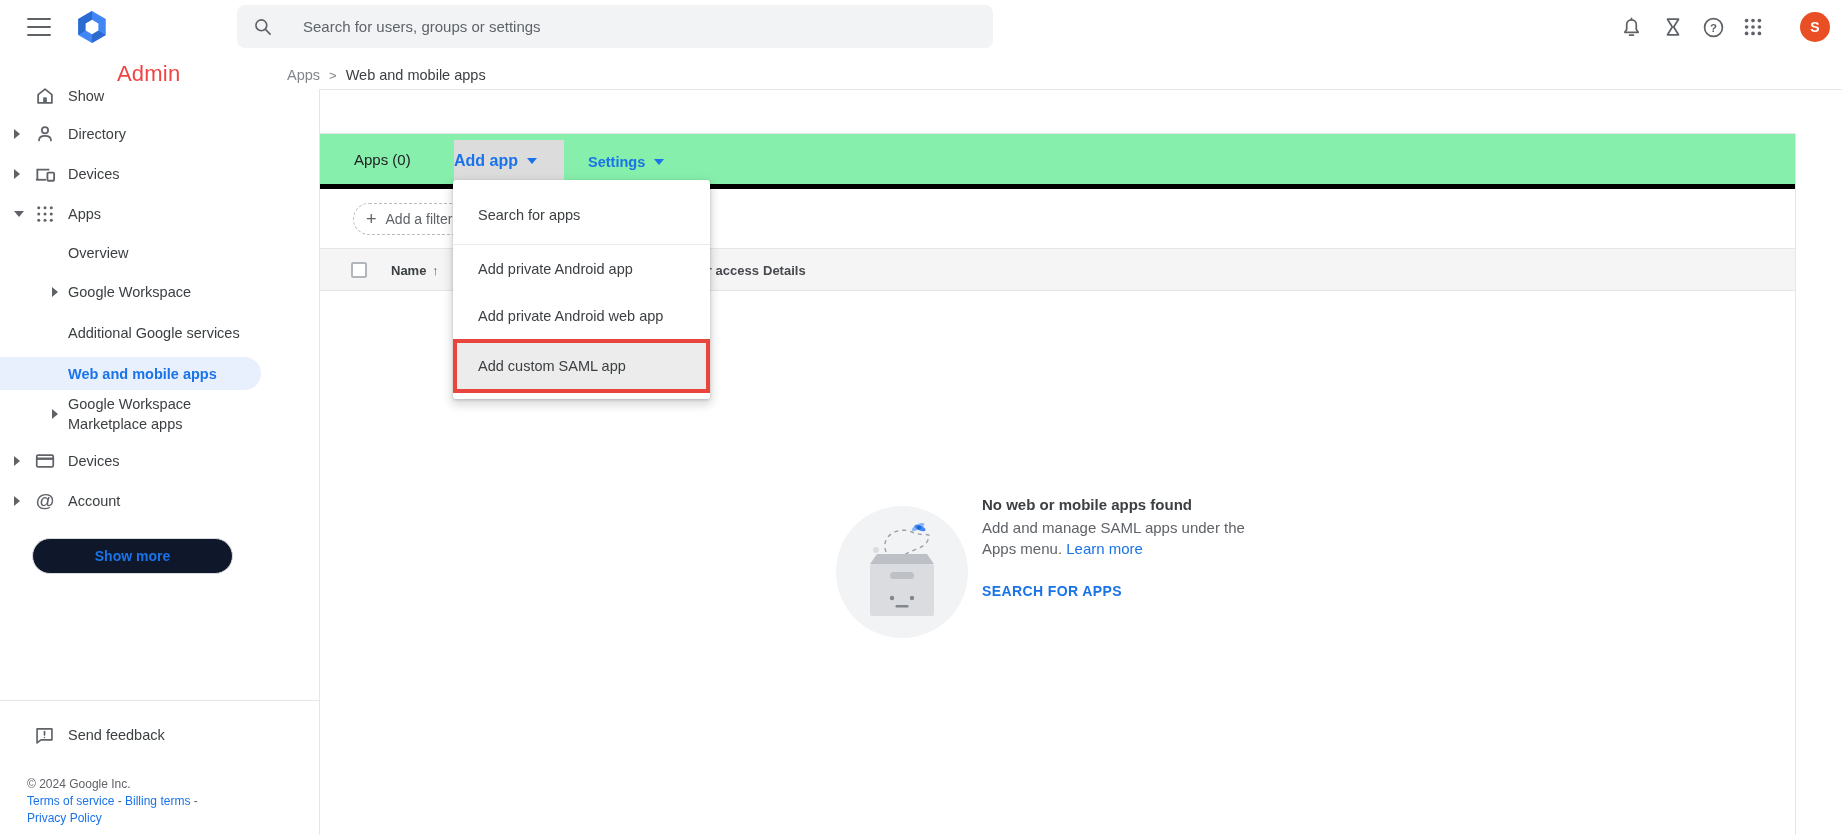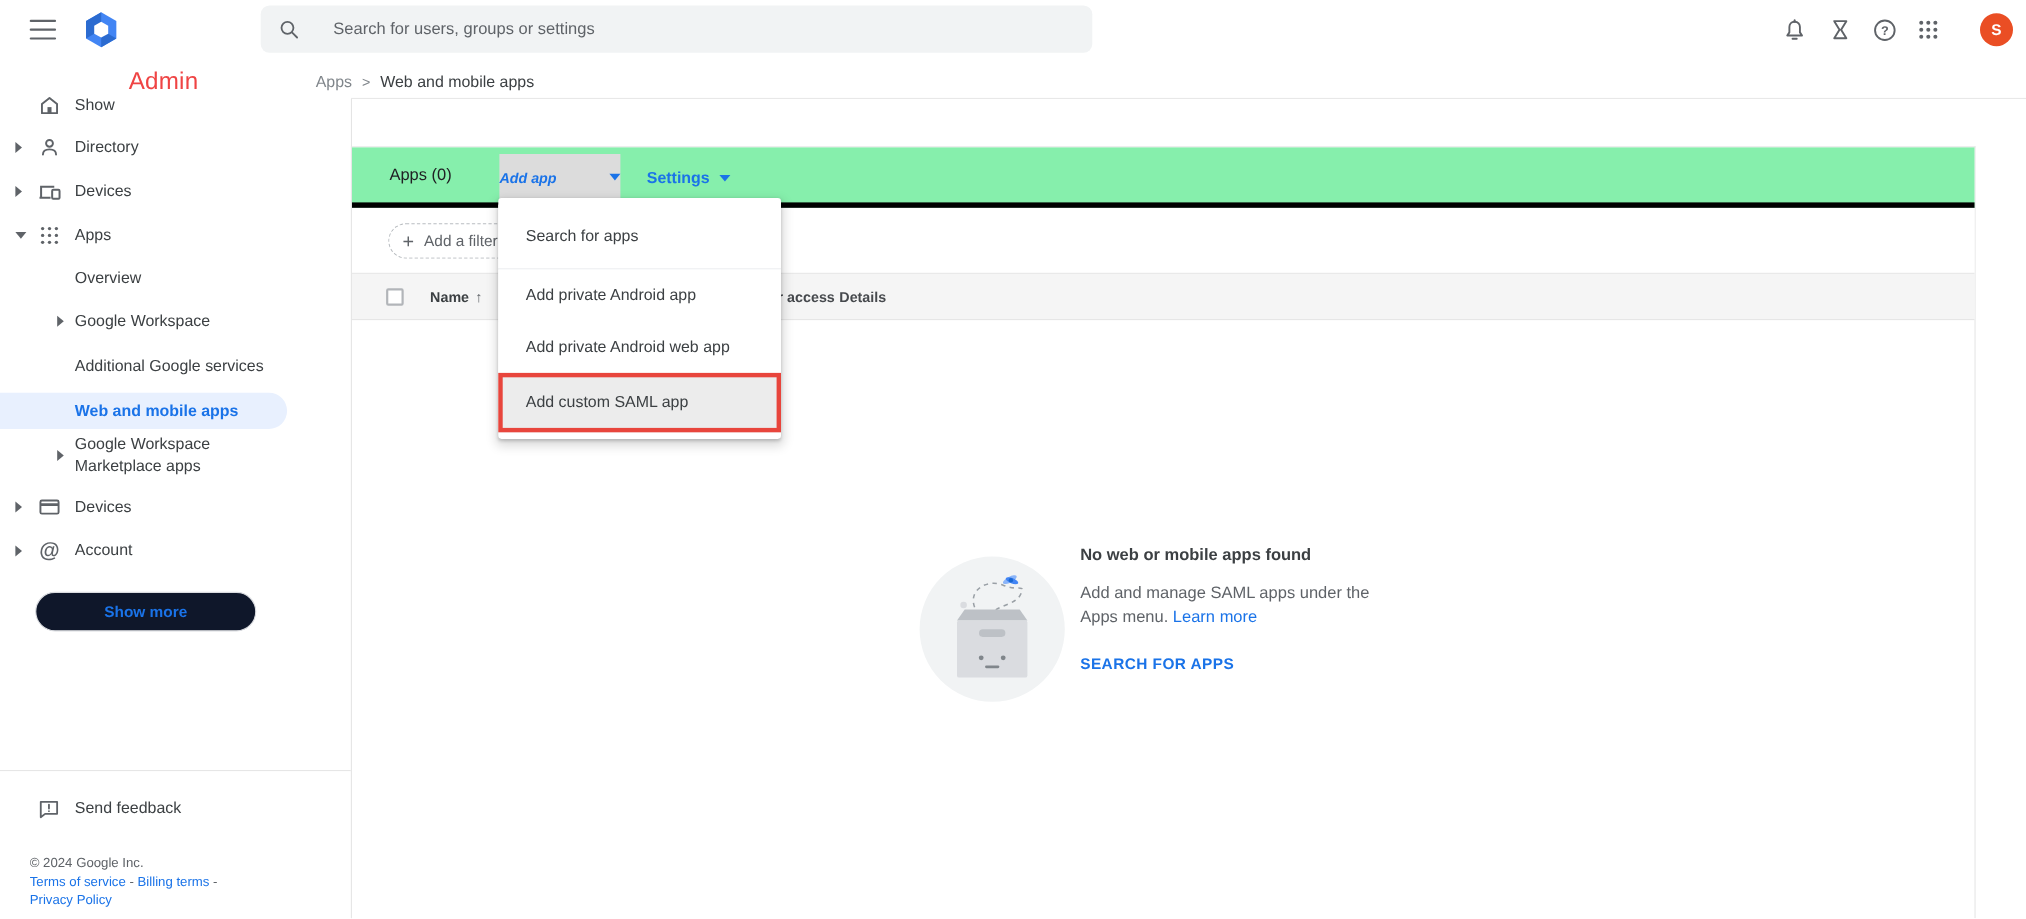--- a/index.html
+++ b/index.html
@@ -41,21 +41,21 @@
   .show-more { position:absolute; left:32px; top:483px; width:201px; height:36px; border:1px solid #dadce0; border-radius:18px; background:#0f172a; color:#1a73e8; font-size:14px; font-weight:bold; font-family:"Liberation Sans",sans-serif; display:flex; align-items:center; justify-content:center; cursor:pointer; }
   .side-divider-h { position:absolute; left:0; top:645px; width:319px; height:1px; background:#e6e6e6; }
   .feedback-row { position:absolute; left:0; top:660px; width:319px; height:40px; cursor:pointer; }
   .side-footer { position:absolute; left:27px; top:721px; font-size:12px; color:#5f6368; line-height:17px; }
   .side-footer a { color:#1a73e8; text-decoration:none; cursor:pointer; }
 
   
   .table-panel { position:absolute; left:319px; top:133px; width:1477px; height:702px; border-left:1px solid #e6e6e6; border-right:1px solid #e6e6e6; border-top:1px solid #e6e6e6; background:#fff; }
   .toolbar-row { position:relative; height:55px; background:#86efac; border-bottom:5px solid #000000; }
   .toolbar-title { position:absolute; left:34px; top:50%; transform:translateY(-50%); font-size:15px; color:#202124; }
-  .addapp-chip { position:absolute; left:134px; top:6px; width:110px; height:42px; background:#dcdcdc; display:flex; align-items:center; justify-content:space-between; gap:9px; color:#1a73e8; font-size:13px; font-weight:bold; cursor:pointer;font-style:italic; }
+  .addapp-chip { position:absolute; left:134px; top:6px; width:110px; height:42px; background:#dcdcdc; display:flex; align-items:center; justify-content:flex-start; gap:9px; color:#1a73e8; font-size:16px; font-weight:bold; cursor:pointer; }
   .settings-btn { position:absolute; left:268px; top:0; height:55px; display:flex; align-items:center; gap:9px; color:#1a73e8; font-size:14.5px; font-weight:bold; cursor:pointer; }
   .caret-down { width:0; height:0; border-left:5px solid transparent; border-right:5px solid transparent; border-top:6px solid #1a73e8; }
   .filter-row { position:relative; height:60px; background:#fff; border-bottom:1px solid #e6e6e6; }
   .filter-chip { position:absolute; left:33px; top:14px; height:32px; width:130px; border:1px dashed #b9bdc1; border-radius:16px; display:flex; align-items:center; padding:0 12px; gap:9px; color:#5f6368; font-size:14px; white-space:nowrap; overflow:hidden; cursor:pointer; }
   .plus-glyph { font-size:18px; color:#5f6368; line-height:1; }
   .header-row { position:relative; height:42px; background:#f5f5f5; border-bottom:1px solid #e6e6e6; }
   .th-checkbox { position:absolute; left:31px; top:13px; width:16px; height:16px; border:2px solid #b2b5b9; border-radius:2px; background:#fff; cursor:pointer; }
   .th { position:absolute; top:50%; transform:translateY(-50%); font-size:13px; font-weight:bold; color:#46494d; }
   .th.name { left:71px; color:#3c4043; }
   .sort-arrow { position:absolute; left:112px; top:50%; transform:translateY(-50%); font-size:13px; color:#5f6368; font-weight:bold; }
@@ -66,21 +66,21 @@
   .menu { position:absolute; left:453px; top:180px; width:257px; background:#fff; border-radius:3px; padding:6px 0; z-index:20; box-shadow:0 1px 3px rgba(0,0,0,.18), 0 4px 10px 2px rgba(0,0,0,.15); }
   .menu-item { display:flex; align-items:center; height:47px; padding-left:25px; font-size:14.5px; color:#3c4043; cursor:pointer; background:#fff; }
   .menu-item.first { height:58px; }
   .menu-sep { height:1px; background:#e8eaed; }
   .menu-item.highlighted { height:54px; background:#ececec; border:4px solid #e8453c; padding-left:21px; }
 
   
   .empty-circle { position:absolute; left:836px; top:506px; width:132px; height:132px; border-radius:50%; background:#f1f3f4; overflow:hidden; }
   .empty-text { position:absolute; left:982px; top:496px; width:320px; }
   .empty-title { font-size:15px; font-weight:bold; color:#3c4043; }
-  .empty-body { margin-top:16px; font-size:15px; color:#5f6368; line-height:21px; width:295px; }
+  .empty-body { margin-top:4px; font-size:15px; color:#5f6368; line-height:21px; width:295px; }
   .empty-body a { color:#1a73e8; text-decoration:none; cursor:pointer; }
   .empty-action { margin-top:24px; font-size:14px; font-weight:bold; letter-spacing:.4px; color:#1a73e8; cursor:pointer; }
 </style>
 </head>
 <body>
 
 <div id="canvas">
 
   <div class="topbar">
     <div class="hamburger">

